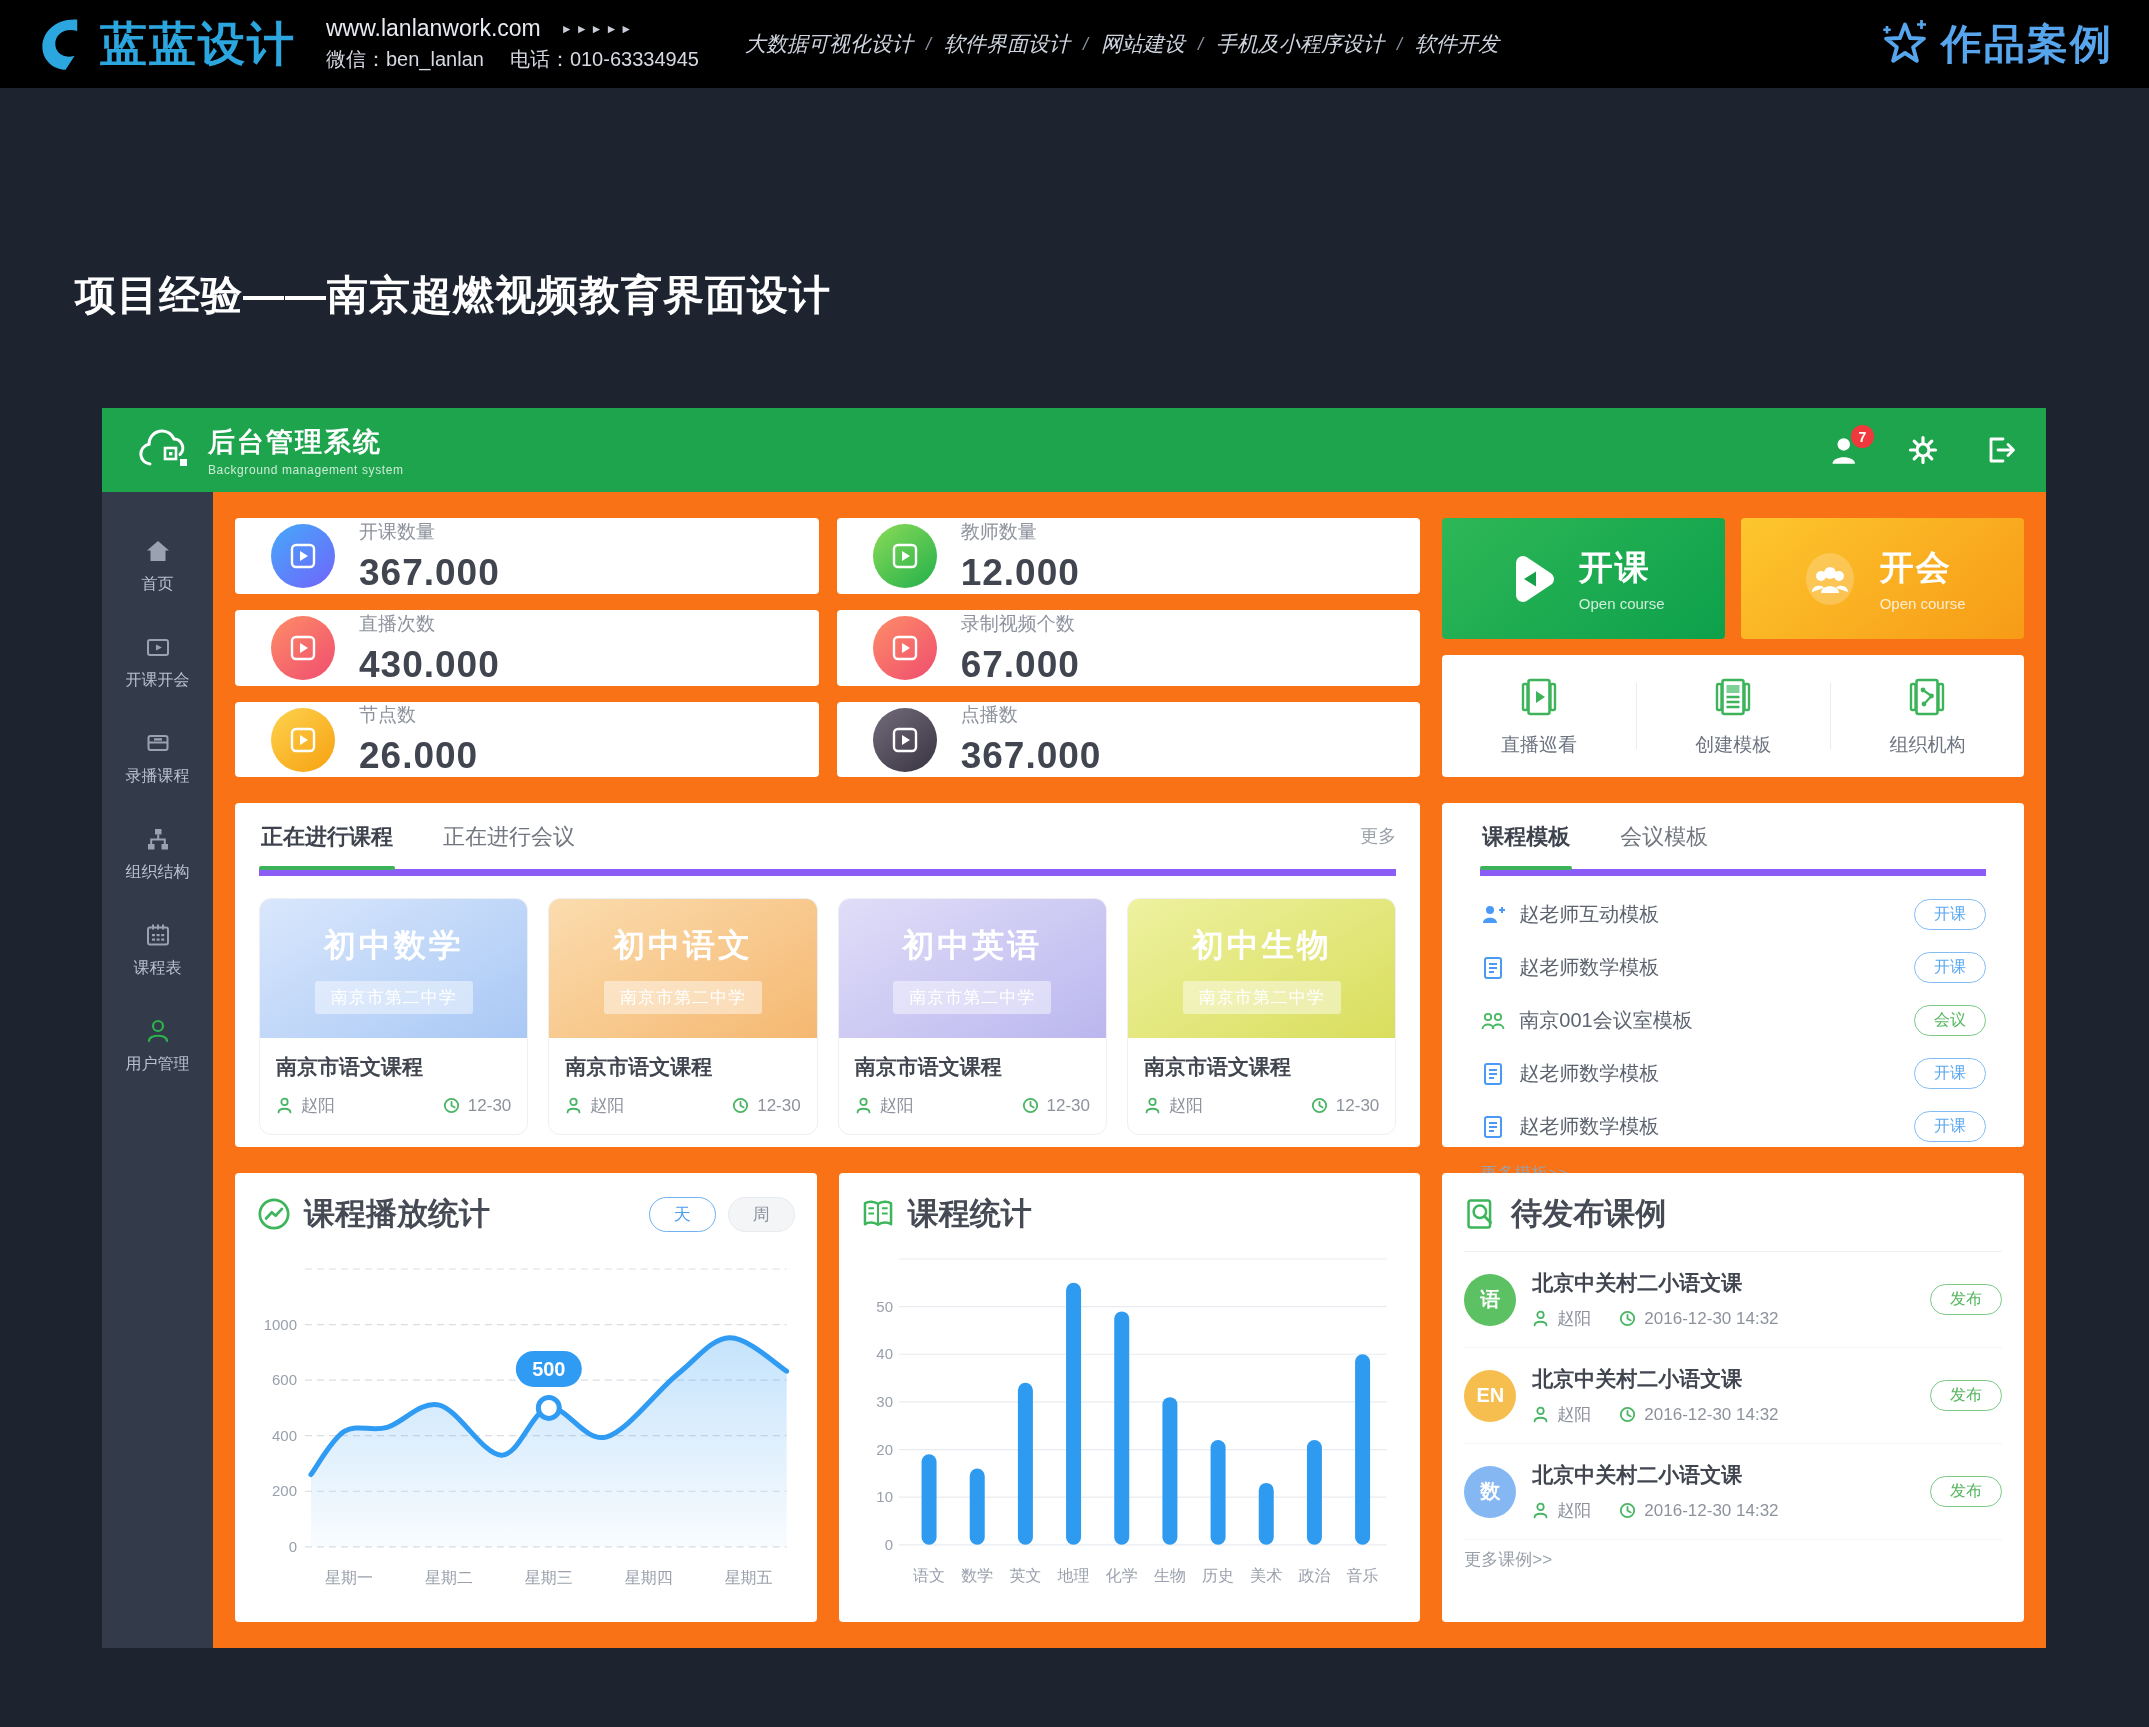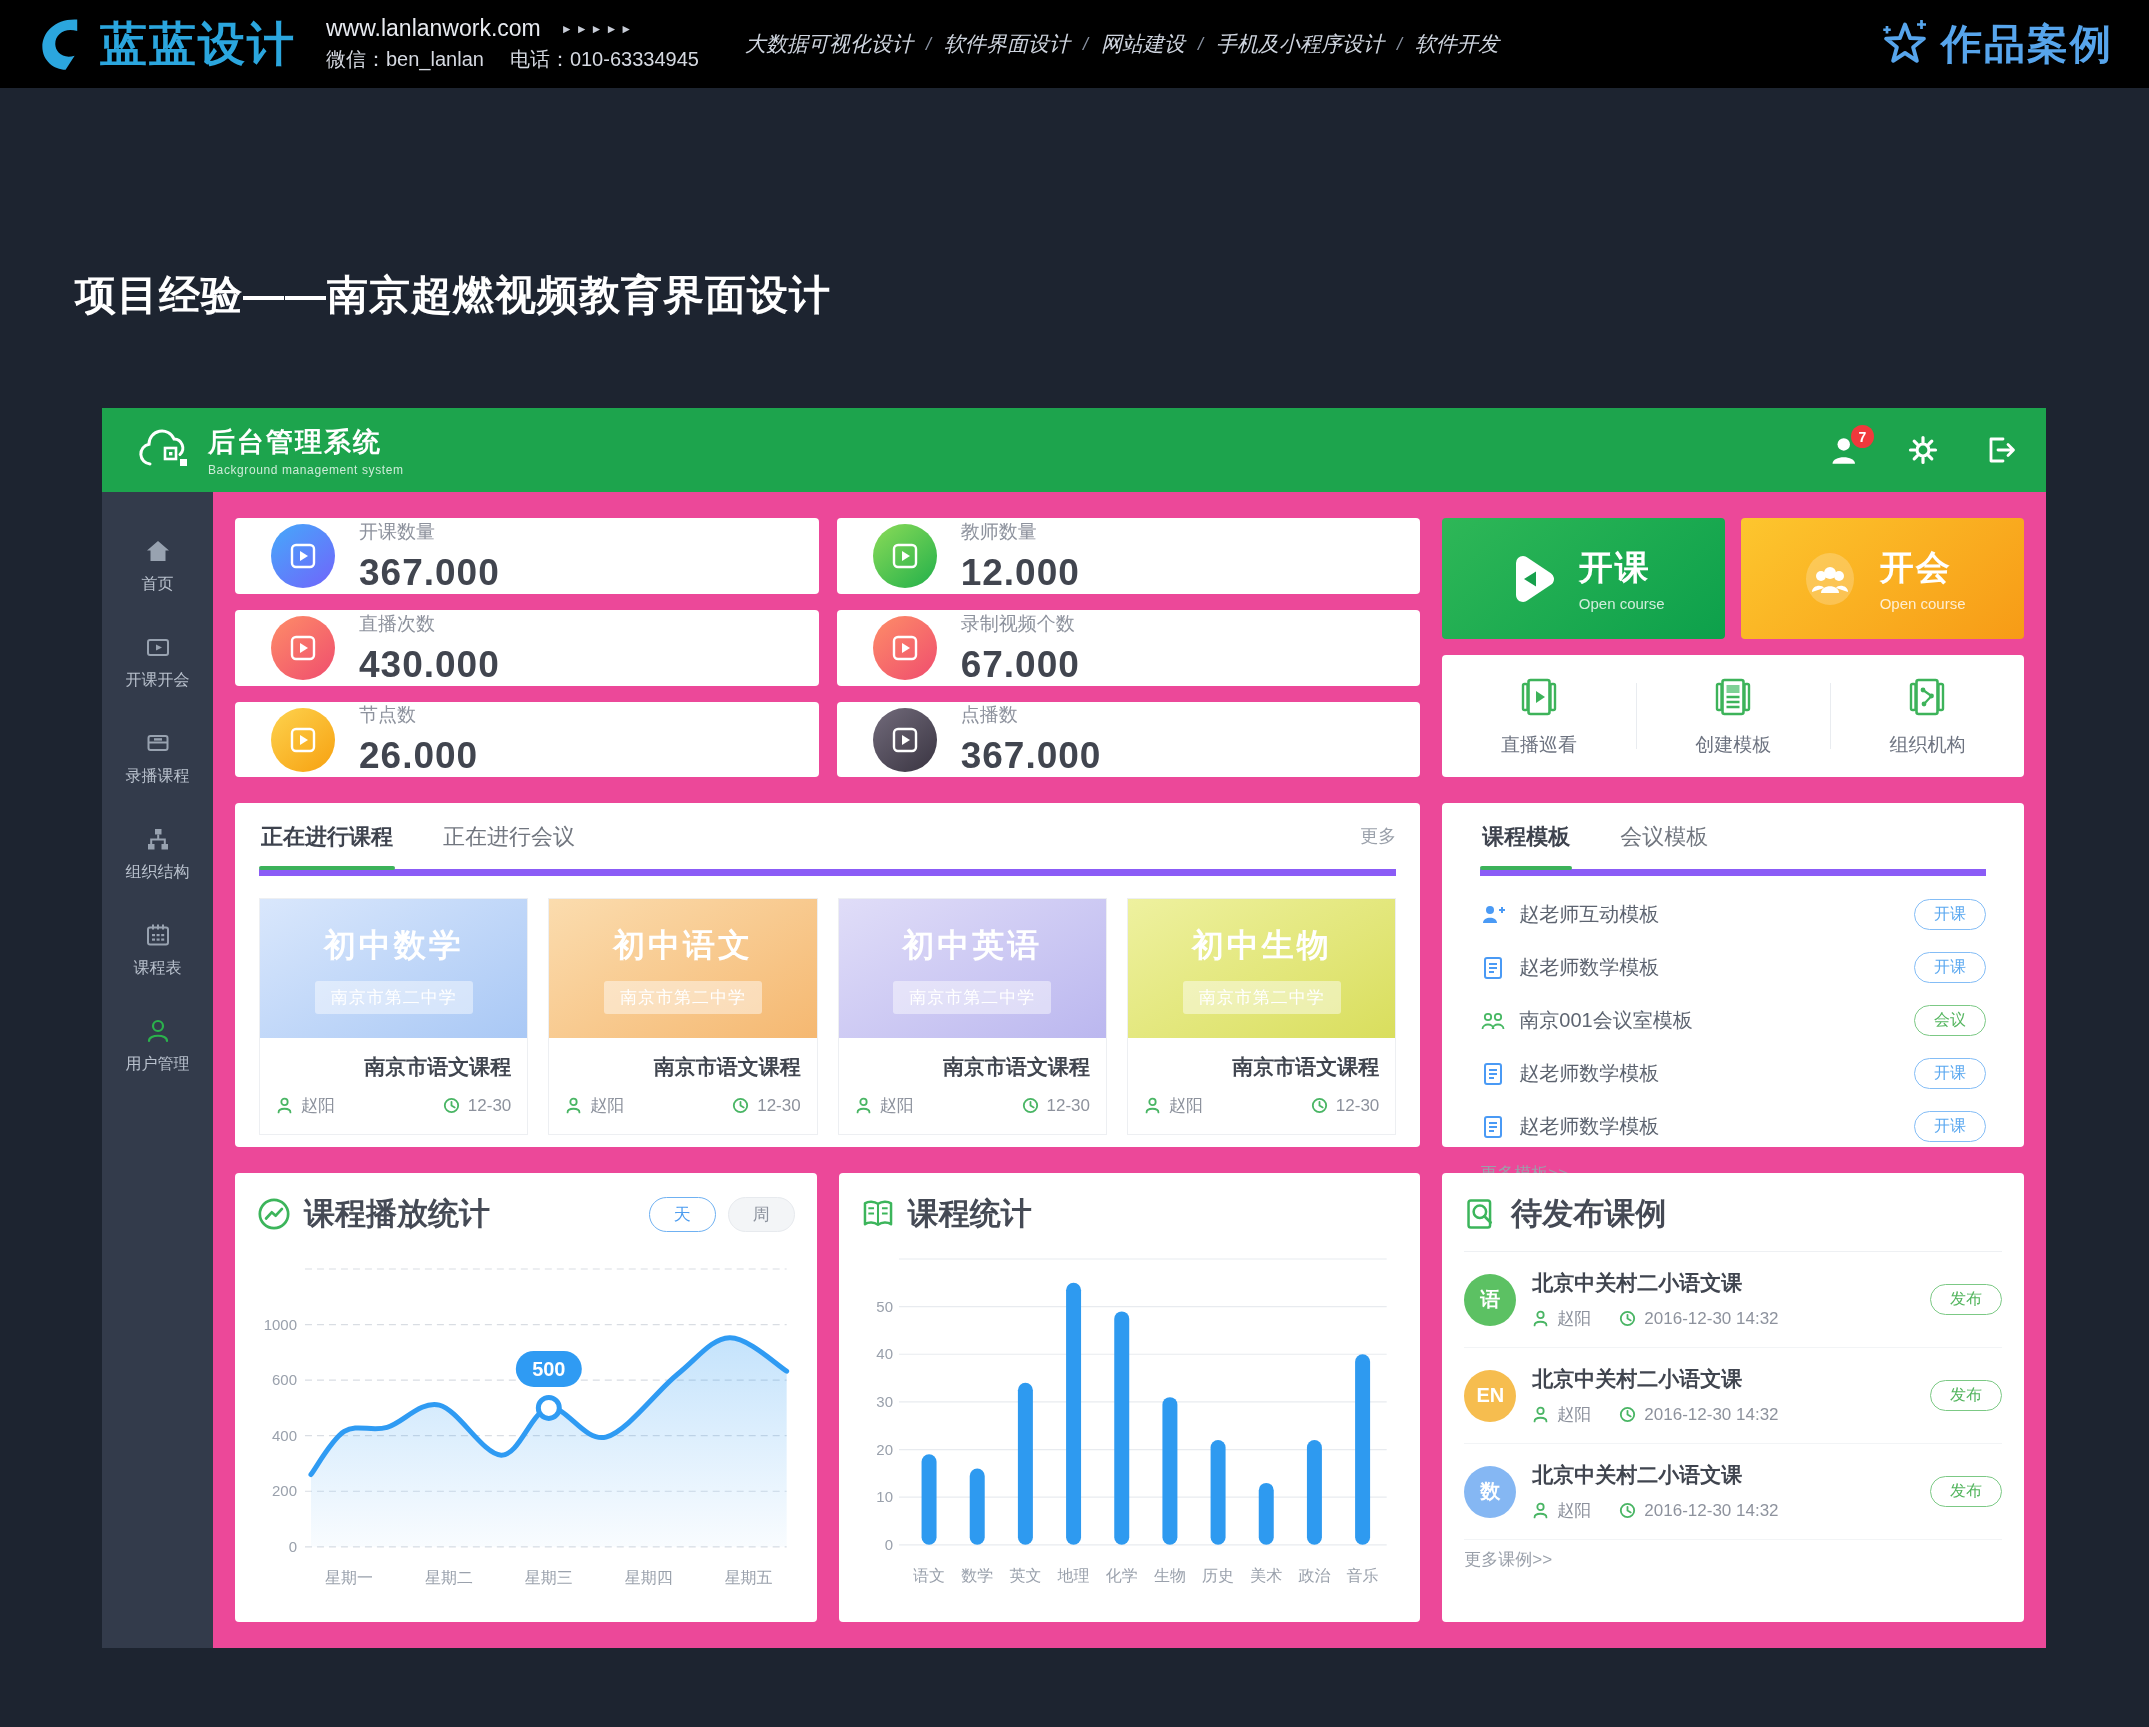--- a/index.html
+++ b/index.html
@@ -19,21 +19,21 @@
   .top-nav{margin-left:46px;display:flex;align-items:center;font-style:italic;}
   .top-nav .nav-item{font-size:21px;color:#ced4de;cursor:pointer;}
   .top-nav .nav-sep{font-size:18px;color:#8a93a3;padding:0 13px;}
   .portfolio{margin-left:auto;display:flex;align-items:center;gap:12px;}
   .portfolio-label{font-size:41px;font-weight:bold;color:#57a5ec;letter-spacing:2px;}
 
   
   .page-title{position:absolute;left:75px;top:241px;font-size:41px;font-weight:bold;color:#fff;letter-spacing:1px;}
 
   
-  .dashboard{position:absolute;left:102px;top:408px;width:1944px;height:1240px;background:#ec4899;}
+  .dashboard{position:absolute;left:102px;top:408px;width:1944px;height:1240px;background:#f97316;}
   .dash-header{height:84px;background:#1da44d;display:flex;align-items:center;padding:0 30px;}
   .dash-logo{flex:0 0 auto;}
   .dash-titles{margin-left:14px;display:flex;flex-direction:column;gap:3px;}
   .dash-title{font-size:27px;font-weight:bold;color:#fff;letter-spacing:2px;}
   .dash-subtitle{font-size:12px;color:rgba(255,255,255,.78);letter-spacing:0.6px;}
   .dash-actions{margin-left:auto;display:flex;align-items:center;gap:48px;}
   .icon-btn{position:relative;cursor:pointer;display:flex;align-items:center;}
   .badge{position:absolute;top:-10px;right:-14px;min-width:23px;height:23px;border-radius:12px;background:#f0393c;
     color:#fff;font-size:14px;font-weight:bold;display:flex;align-items:center;justify-content:center;padding:0 4px;}
 
@@ -67,21 +67,21 @@
   
   .tabs-row{display:flex;align-items:center;border-bottom:7px solid #8b5cf6;}
   .tab{position:relative;font-size:22px;color:#71767f;padding:19px 2px 17px;margin-right:46px;cursor:pointer;}
   .tab.active{color:#3e434e;font-weight:bold;}
   .tab.active::after{content:"";position:absolute;left:0;right:0;bottom:-1px;height:4px;background:#3cb25a;border-radius:2px;}
   .more-link{margin-left:auto;font-size:18px;color:#9aa0aa;cursor:pointer;}
 
   
   .courses-card{grid-column:1/3;padding:0 24px;}
   .course-grid{display:grid;grid-template-columns:repeat(4,1fr);gap:20px;margin-top:22px;}
-  .course-card{border:1px solid #edeff2;border-radius:0;overflow:hidden;cursor:pointer;background:#fff;text-align:right;}
+  .course-card{border:1px solid #edeff2;border-radius:12px;overflow:hidden;cursor:pointer;background:#fff;}
   .course-banner{height:139px;display:flex;flex-direction:column;align-items:center;justify-content:center;gap:13px;}
   .course-banner-title{font-size:32px;font-weight:bold;color:#fff;letter-spacing:3px;}
   .course-tag{background:rgba(255,255,255,.45);color:#fff;font-size:17px;padding:5px 16px;border-radius:3px;letter-spacing:1px;}
   .course-info{padding:15px 16px 17px;}
   .course-name{font-size:21px;font-weight:bold;color:#40454f;}
   .course-meta{display:flex;justify-content:space-between;margin-top:13px;}
   .meta-item{display:flex;align-items:center;gap:8px;font-size:17px;color:#8d929d;}
 
   
   .templates-card{grid-column:3;padding:0 38px;}

